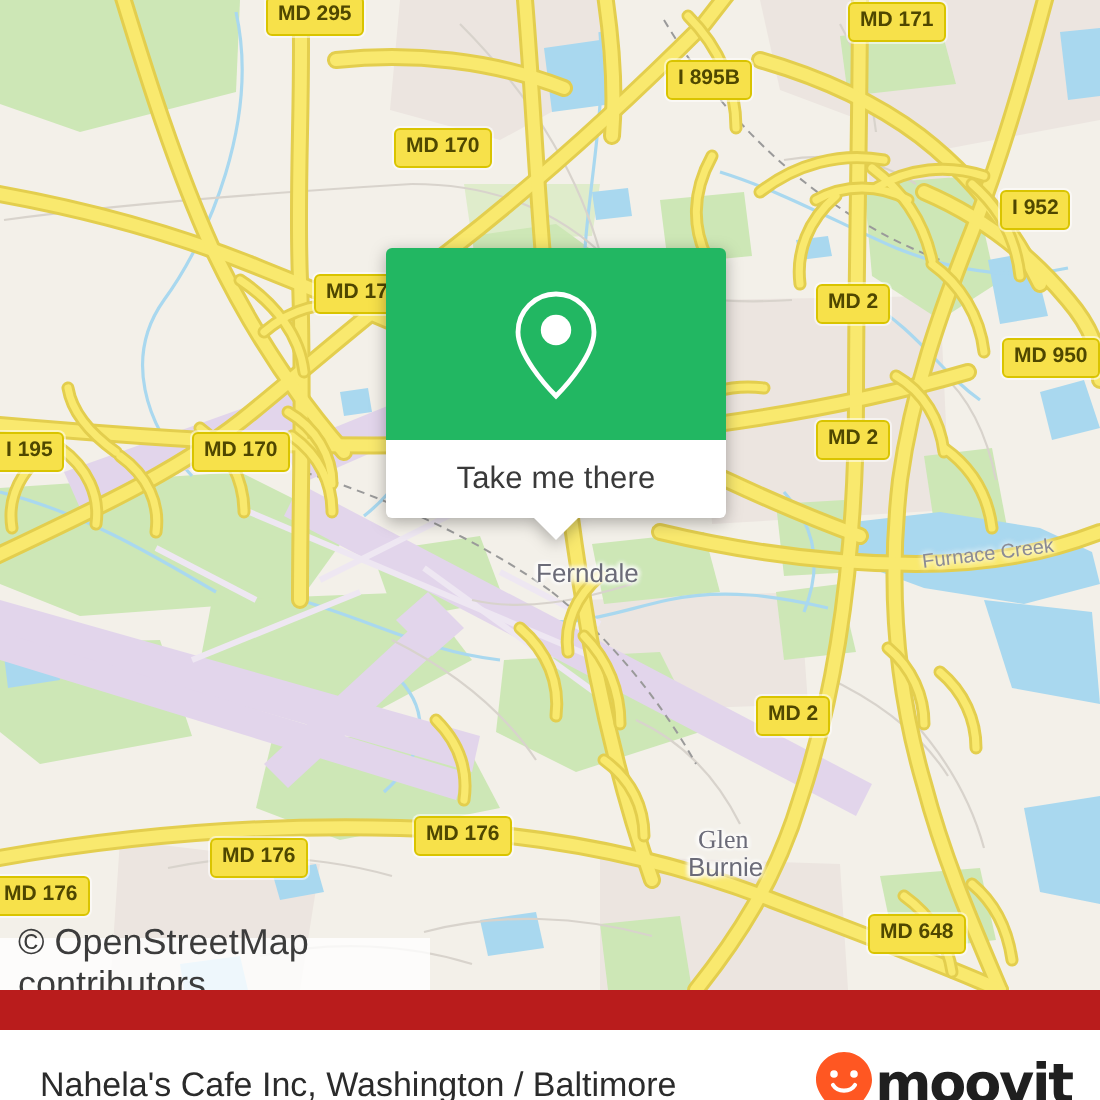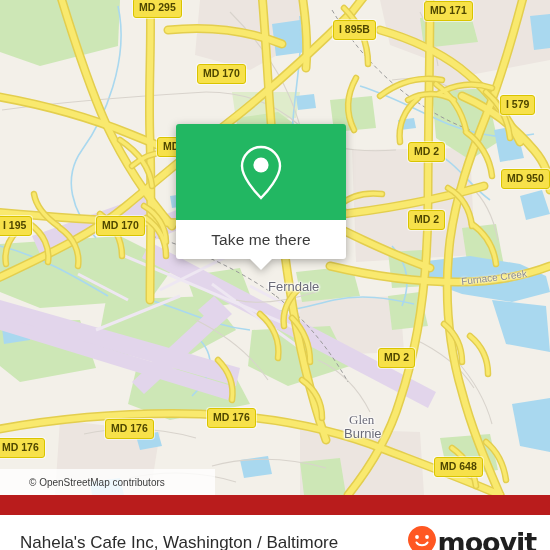--- a/index.html
+++ b/index.html
@@ -23,35 +23,35 @@
 
   
   .place{position:absolute;color:#6b6b78;font-size:13px;white-space:nowrap;
          text-shadow:0 0 3px #fff,0 0 3px #fff,0 0 2px #fff,1px 0 2px #fff,-1px 0 2px #fff;
          font-family:"Liberation Sans",sans-serif;}
   .water-label{position:absolute;color:#8b8b95;font-size:10px;white-space:nowrap;
          font-style:normal;transform:rotate(-7deg);
          text-shadow:0 0 3px #fff,0 0 3px #fff;}
 
   
-  #popup{position:absolute;left:176px;top:124px;width:170px;
+  #popup{position:absolute;left:193px;top:124px;width:170px;
          filter:drop-shadow(0 2px 4px rgba(0,0,0,.30));}
   #popup .card-top{height:96px;background:#22b762;border-radius:3px 3px 0 0;
          display:flex;align-items:center;justify-content:center;}
   #popup .card-bottom{height:39px;background:#fff;border-radius:0 0 3px 3px;
          display:flex;align-items:center;justify-content:center;}
   #popup .card-bottom span{color:#3a3a3a;font-size:15.5px;letter-spacing:.1px;}
   #popup .tail{position:absolute;left:50%;bottom:-11px;margin-left:-12px;
          width:0;height:0;border-left:12px solid transparent;
          border-right:12px solid transparent;border-top:12px solid #fff;}
 
   
   #attrib{position:absolute;left:0;top:469px;height:26px;width:215px;
           background:rgba(255,255,255,.80);display:flex;align-items:center;}
-  #attrib span{color:#3c3c3c;font-size:10px;padding-left:29px;}
+  #attrib span{color:#3c3c3c;font-size:18px;padding-left:9px;}
 
   
   #footer{position:absolute;left:0;top:515px;width:550px;height:55px;
           background:#fff;display:flex;align-items:center;
           justify-content:space-between;overflow:hidden;}
   #footer .title{position:relative;color:#2b2b2b;font-size:17px;padding-left:20px;
           white-space:nowrap;}
   #logo{position:relative;display:flex;align-items:center;padding-right:14px;}
   #logo .word{color:#1f1f1f;font-size:27px;font-weight:bold;letter-spacing:-1.1px;
           line-height:1;margin-left:1px;font-family:"DejaVu Sans",sans-serif;}
@@ -285,22 +285,22 @@
           <path d="M58 226 C44 216 36 206 34 194"></path>
           <path d="M472 224 C486 234 494 248 496 264"></path>
           <path d="M338 206 C350 196 366 192 382 194"></path>
         </g>
       </g>
     </svg>
 
     <div id="shields">
         <div class="shield" style="left: 133px; top: -2px;"><span>MD 295</span></div>
         <div class="shield" style="left: 424px; top: 1px;"><span>MD 171</span></div>
-        <div class="shield" style="left: 333px; top: 20px;"><span>I 895B</span></div>
-        <div class="shield" style="left: 500px; top: 95px;"><span>I 579</span></div>
+        <div class="shield" style="left: 333px; top: 30px;"><span>I 895B</span></div>
+        <div class="shield" style="left: 500px; top: 95px;"><span>I 952</span></div>
         <div class="shield" style="left: 197px; top: 64px;"><span>MD 170</span></div>
         <div class="shield" style="left: 157px; top: 137px;"><span>MD 170</span></div>
         <div class="shield" style="left: 408px; top: 142px;"><span>MD 2</span></div>
         <div class="shield" style="left: 501px; top: 169px;"><span>MD 950</span></div>
         <div class="shield" style="left: 408px; top: 210px;"><span>MD 2</span></div>
         <div class="shield" style="left: -3px; top: 216px;"><span>I 195</span></div>
         <div class="shield" style="left: 96px; top: 216px;"><span>MD 170</span></div>
         <div class="shield" style="left: 378px; top: 348px;"><span>MD 2</span></div>
         <div class="shield" style="left: 105px; top: 419px;"><span>MD 176</span></div>
         <div class="shield" style="left: 207px; top: 408px;"><span>MD 176</span></div>

